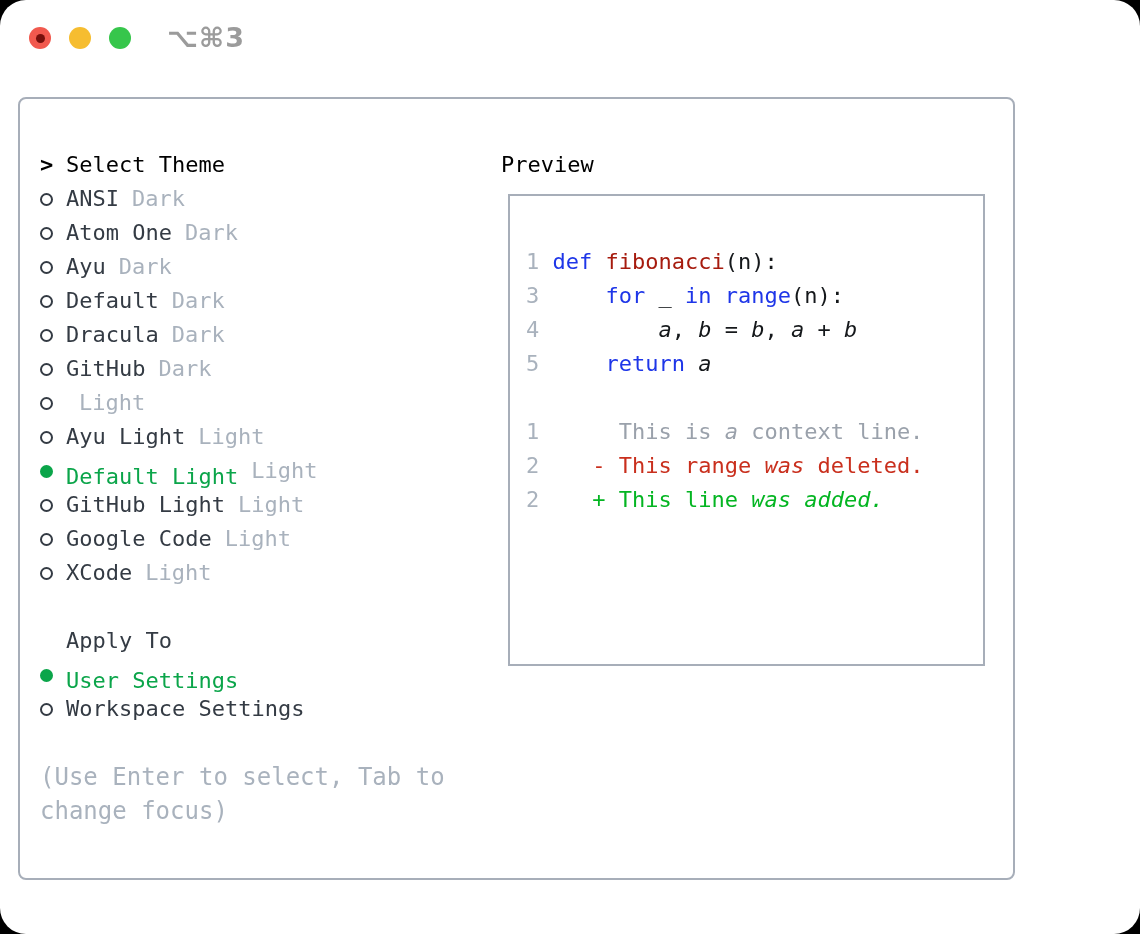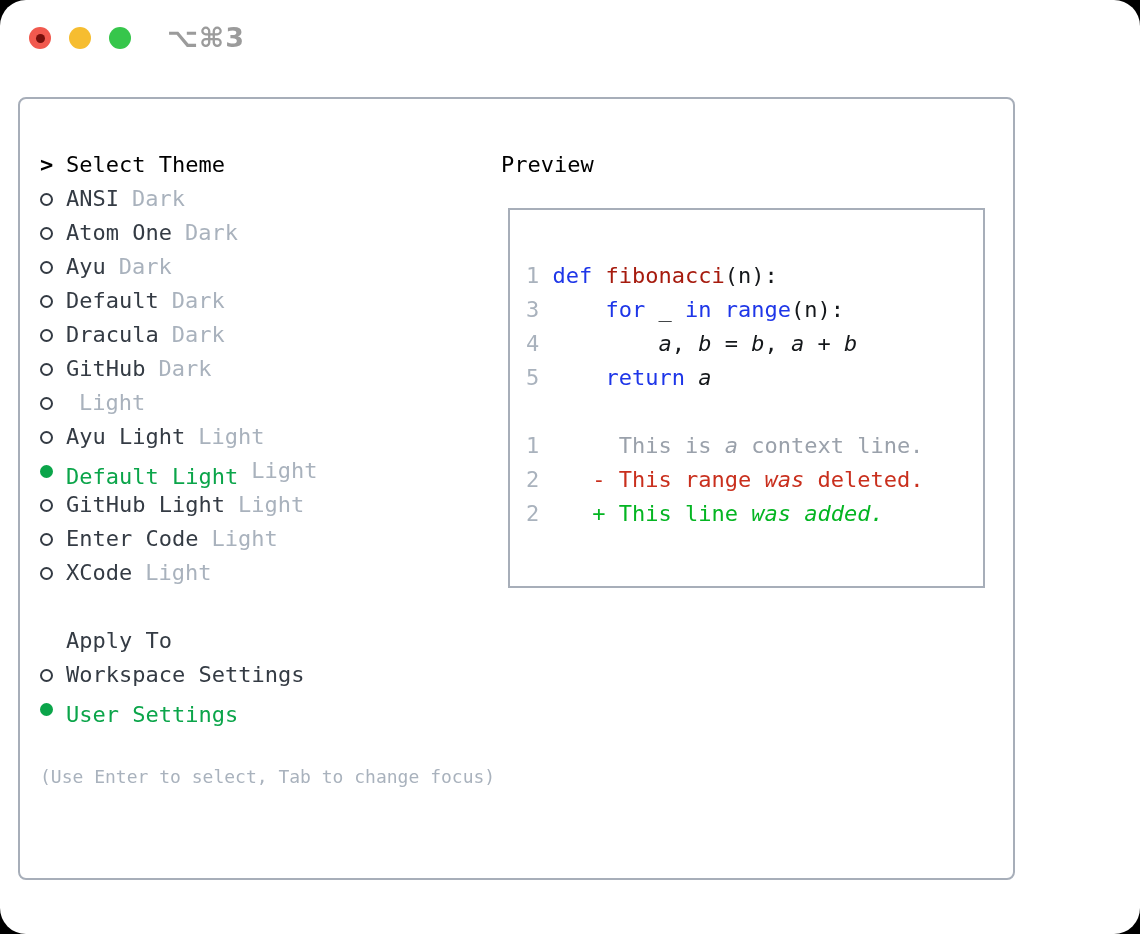--- a/index.html
+++ b/index.html
@@ -21,25 +21,25 @@
   .row{display:flex;align-items:center;height:34px;white-space:pre;}
   .marker{width:26px;flex:none;display:flex;align-items:center;}
   .circle{width:13px;height:13px;box-sizing:border-box;border:2px solid var(--item);border-radius:50%;}
   .circle.filled{background:var(--green);border-color:var(--green);}
   .cursor{font-weight:700;color:#000;}
   .hdr{font-weight:400;color:#000;}
   .item-name{color:var(--item);}
   .item-name.selected{color:var(--green);margin-top:12px;}
   .tag{color:var(--muted);margin-left:13px;}
   .spacer{height:34px;}
-  .hint{color:var(--muted);font-size:18px;line-height:34px;}
+  .hint{color:var(--muted);font-size:24px;line-height:34px;}
   
   .rightcol{flex:none;font-size:22px;line-height:34px;}
   .preview-title{height:34px;font-weight:400;color:#000;}
-  .preview-box{margin-left:7px;margin-top:26px;width:477px;height:380px;box-sizing:border-box;
+  .preview-box{margin-left:7px;margin-top:12px;width:477px;height:472px;box-sizing:border-box;
                border:2px solid var(--border);padding:15px 0 0 16px;overflow:hidden;}
   .code-line{height:34px;white-space:pre;font-size:22px;line-height:34px;}
   .sg-ln{color:var(--muted);}
   .sg-kw{color:var(--kw);}
   .sg-fn{color:var(--fn);}
   .sg-pl{color:var(--code);}
   .sg-v{color:var(--code);font-style:italic;}
   .sg-ctx{color:var(--ctx);}
   .sg-ctxi{color:var(--ctx);font-style:italic;}
   .sg-del{color:var(--del);}
@@ -73,34 +73,34 @@
           <div class="row"><span class="marker"><span class="circle"></span></span><span class="item-name">ANSI</span><span class="tag">Dark</span></div>
           <div class="row"><span class="marker"><span class="circle"></span></span><span class="item-name">Atom One</span><span class="tag">Dark</span></div>
           <div class="row"><span class="marker"><span class="circle"></span></span><span class="item-name">Ayu</span><span class="tag">Dark</span></div>
           <div class="row"><span class="marker"><span class="circle"></span></span><span class="item-name">Default</span><span class="tag">Dark</span></div>
           <div class="row"><span class="marker"><span class="circle"></span></span><span class="item-name">Dracula</span><span class="tag">Dark</span></div>
           <div class="row"><span class="marker"><span class="circle"></span></span><span class="item-name">GitHub</span><span class="tag">Dark</span></div>
           <div class="row"><span class="marker"><span class="circle"></span></span><span class="tag">Light</span></div>
           <div class="row"><span class="marker"><span class="circle"></span></span><span class="item-name">Ayu Light</span><span class="tag">Light</span></div>
           <div class="row"><span class="marker"><span class="circle filled"></span></span><span class="item-name selected">Default Light</span><span class="tag">Light</span></div>
           <div class="row"><span class="marker"><span class="circle"></span></span><span class="item-name">GitHub Light</span><span class="tag">Light</span></div>
-          <div class="row"><span class="marker"><span class="circle"></span></span><span class="item-name">Enter Code</span><span class="tag">Light</span></div>
+          <div class="row"><span class="marker"><span class="circle"></span></span><span class="item-name">Google Code</span><span class="tag">Light</span></div>
           <div class="row"><span class="marker"><span class="circle"></span></span><span class="item-name">XCode</span><span class="tag">Light</span></div>
         </div>
 
       <div class="spacer"></div>
 
       <div class="row">
         <span class="marker"></span>
         <span>Apply To</span>
       </div>
 
       <div id="apply-list">
+          <div class="row"><span class="marker"><span class="circle filled"></span></span><span class="item-name selected">User Settings</span></div>
           <div class="row"><span class="marker"><span class="circle"></span></span><span class="item-name">Workspace Settings</span></div>
-          <div class="row"><span class="marker"><span class="circle filled"></span></span><span class="item-name selected">User Settings</span></div>
         </div>
 
       <div class="spacer"></div>
 
       <div class="hint">(Use Enter to select, Tab to change focus)</div>
     </div>
 
     <div class="rightcol">
       <div class="preview-title">Preview</div>
       <div class="preview-box" id="preview-box">

